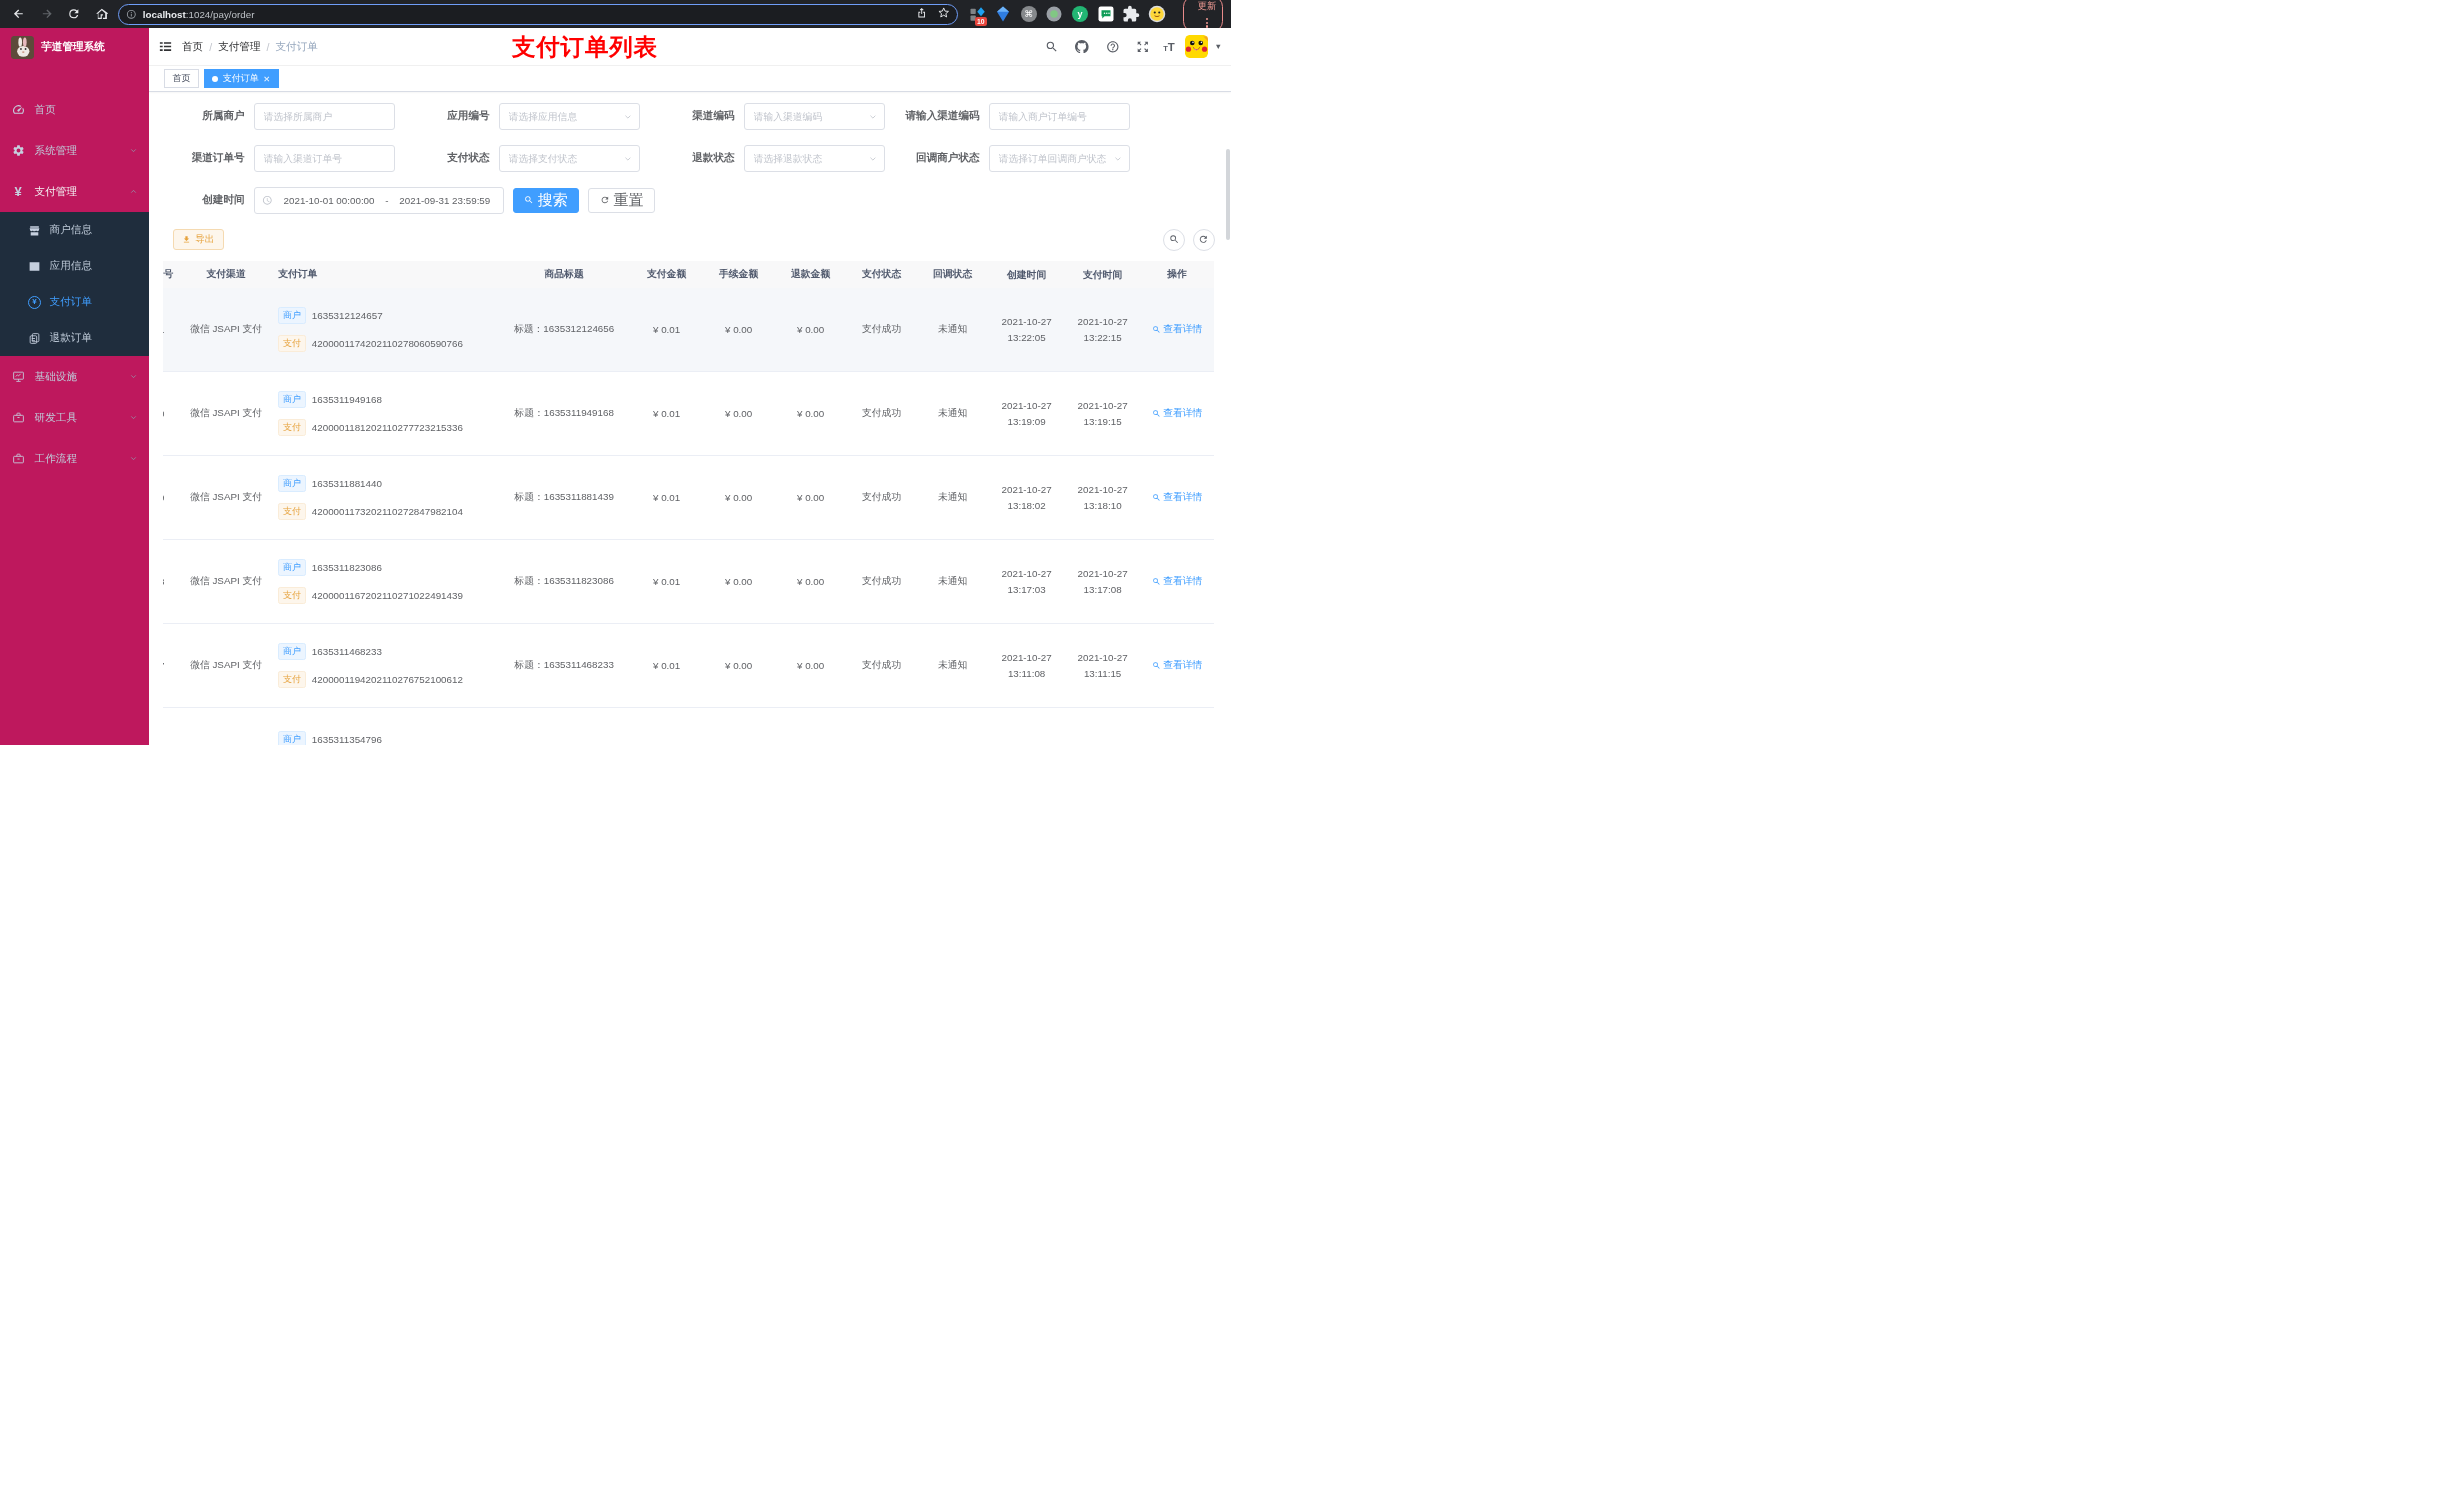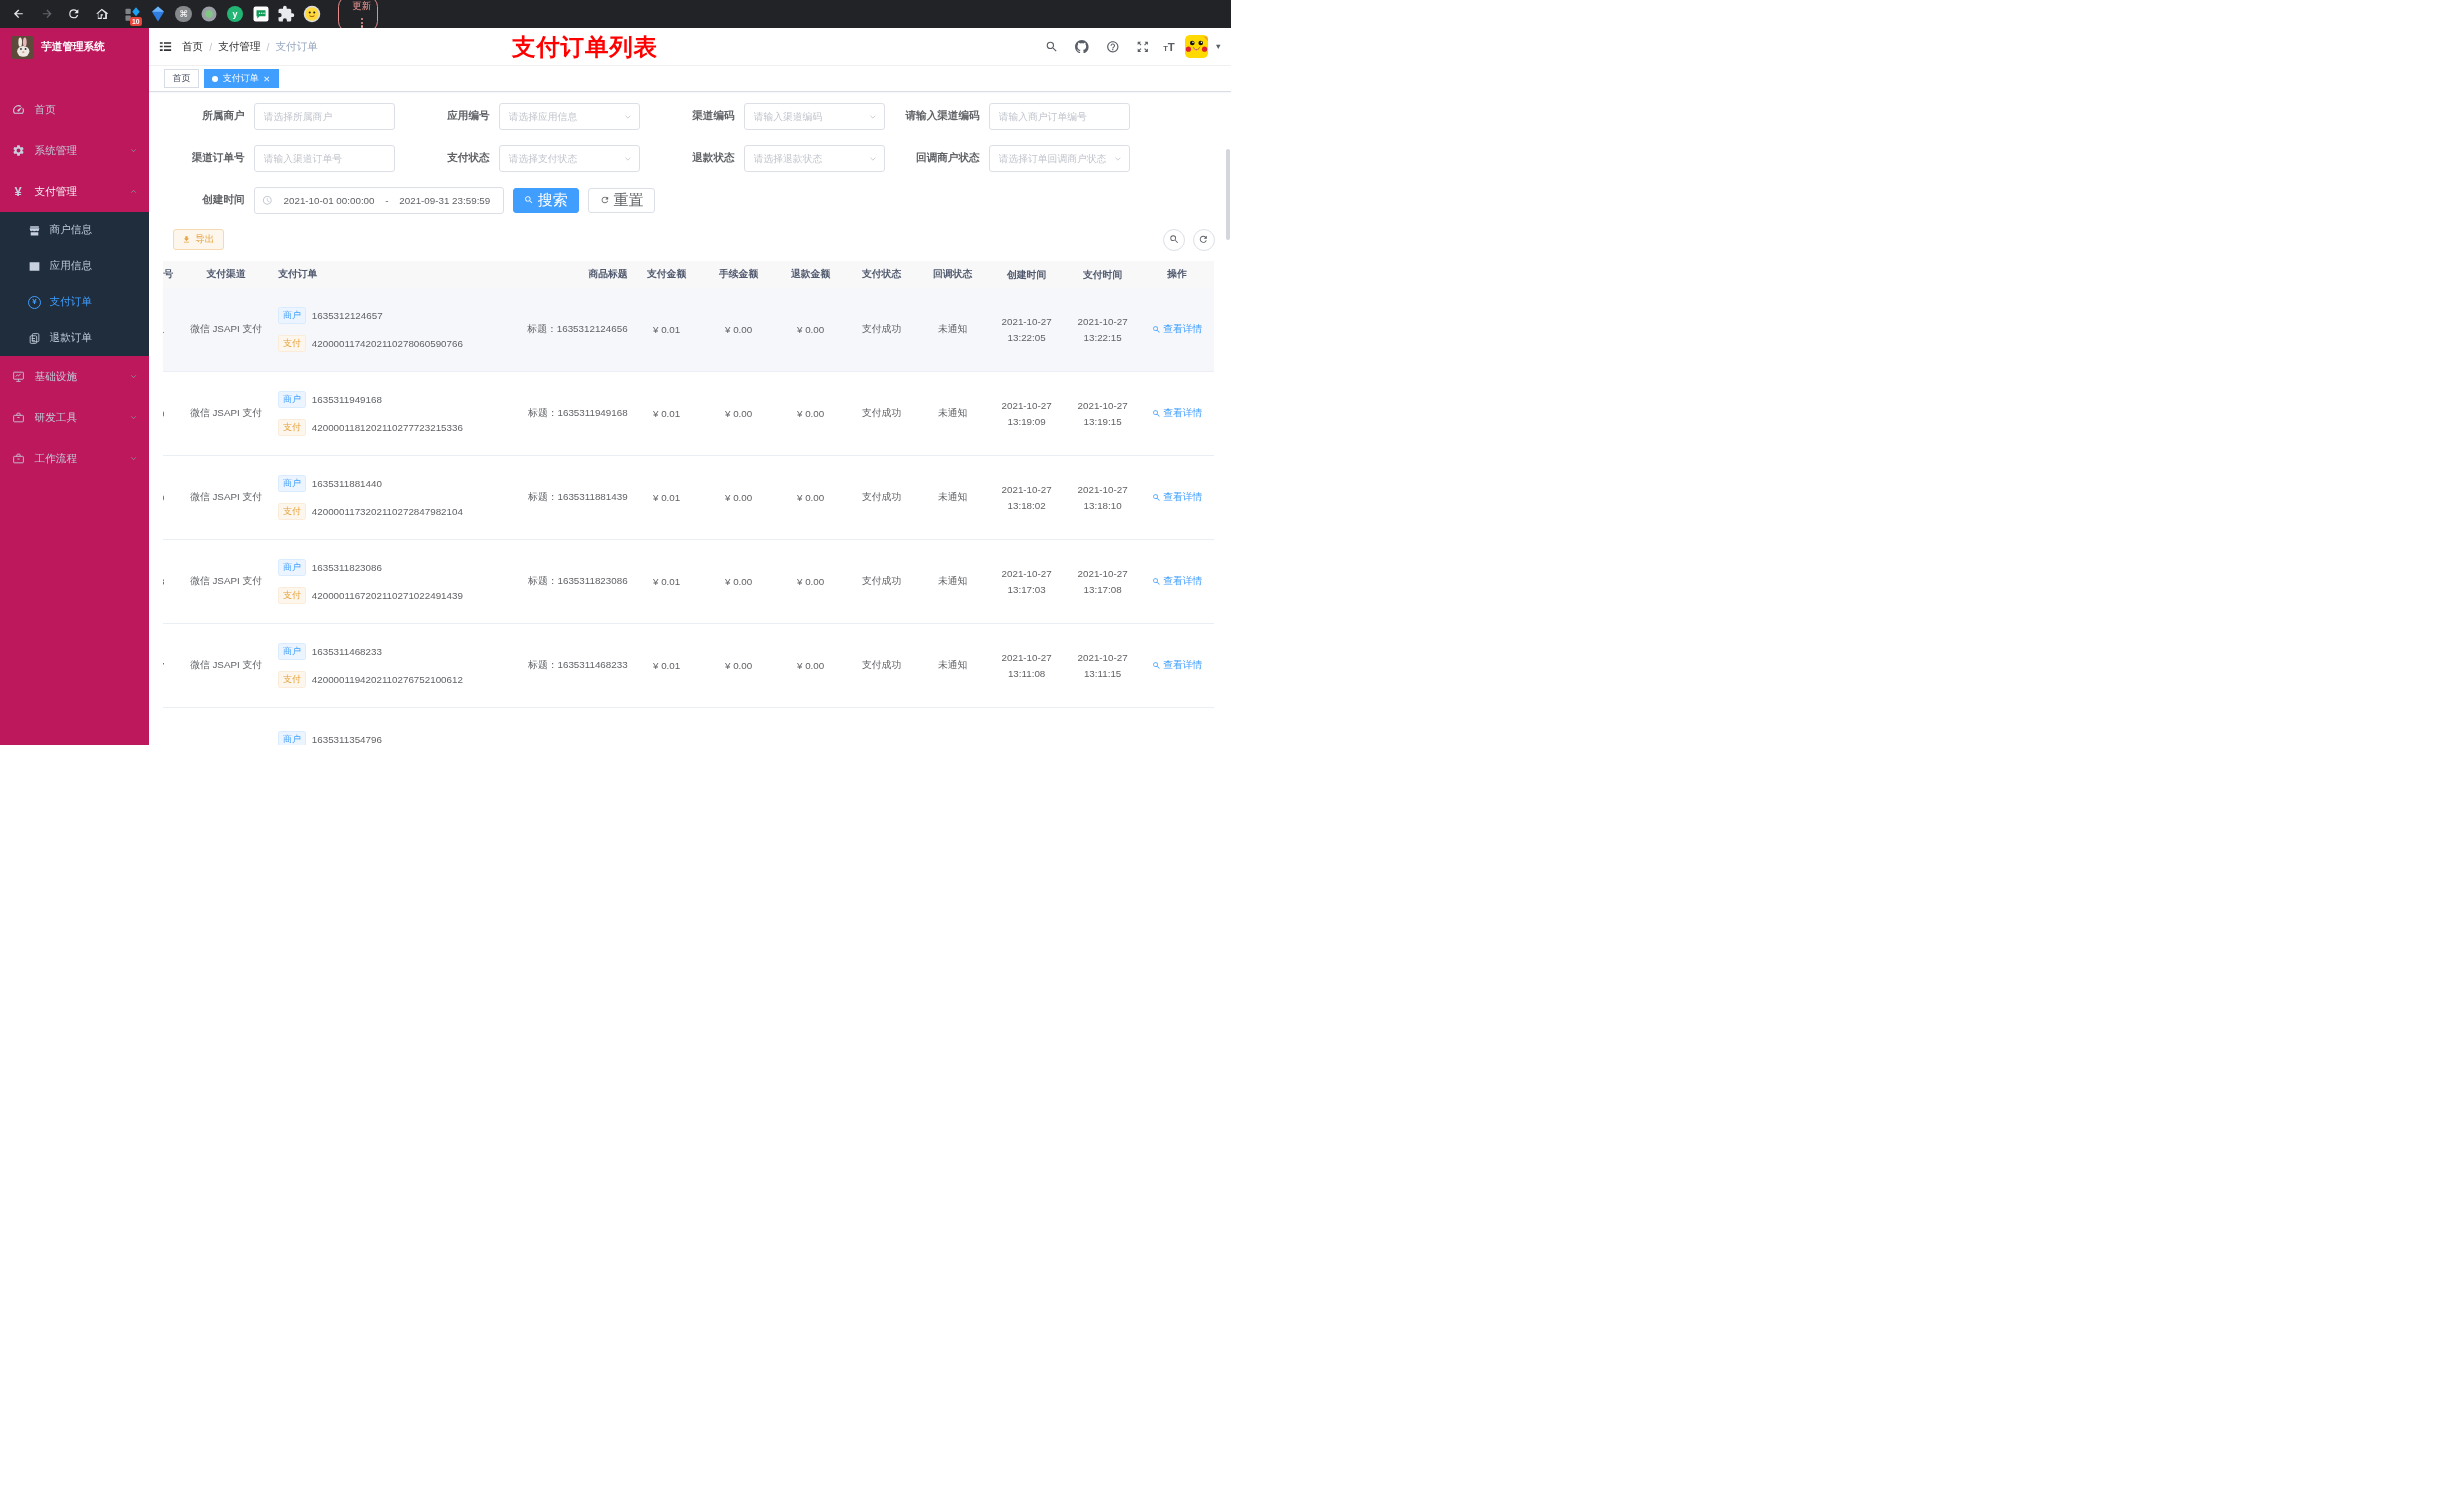--- a/index.html
+++ b/index.html
@@ -108,21 +108,21 @@
   .table-clip { overflow:hidden; margin-left:0; }
   .dtable { width:1066px; margin-left:-15px; font-size:9.8px; color:#606266; }
   .thead { display:flex; background:#f8f8f9; height:27px; align-items:center; color:#515a6e; font-weight:700; }
   .trow { display:flex; height:84px; align-items:center; border-bottom:0.8px solid #ebeef5; background:#fff; }
   .trow.hover { background:#f5f7fa; }
   .trow.partial { border-bottom:none; height:91px; }
   .td,.th { flex:0 0 auto; padding:0 3px; text-align:center; overflow:hidden; white-space:nowrap; }
   .col-id { width:34px; text-align:left; padding-left:6px; }
   .col-channel { width:89px; }
   .col-order { width:227px; text-align:left; padding-left:7.6px; }
-  .col-title { width:133px;text-align:right; }
+  .col-title { width:133px; }
   .col-amt { width:72px; }
   .col-status { width:70px; }
   .col-notify { width:72px; }
   .col-time { width:76px; line-height:16px; }
   .col-action { width:73px; }
   .order-cell { display:flex; flex-direction:column; gap:10.6px; justify-content:center; }
   .order-line { display:flex; align-items:center; gap:6px; }
   .pill { height:17px; line-height:15px; padding:0 3.8px; font-size:9px; border-radius:2.3px; border:0.8px solid transparent; flex:0 0 auto; }
   .pill-blue { color:#409eff; background:#ecf5ff; border-color:#d9ecff; }
   .pill-yellow { color:#e6a23c; background:#fdf6ec; border-color:#faecd8; }
@@ -148,20 +148,36 @@
   <div class="nav-ic">
       <svg viewBox="0 0 24 24">
         <path d="M17.65 6.35A7.95 7.95 0 0 0 12 4a8 8 0 1 0 7.73 10h-2.08A6 6 0 1 1 12 6c1.66 0 3.14.69 4.22 1.78L13 11h7V4z"></path>
       </svg>
     </div>
   <div class="nav-ic">
       <svg viewBox="0 0 24 24">
         <path d="M12 5.7 18 11v8h-4v-6h-4v6H6v-8l6-5.3M12 3 2 12h3v9h7v-6h2v6h7v-9h3L12 3z"></path>
       </svg>
     </div>
+  <div class="urlbar">
+    <span class="info-ic">
+        <svg viewBox="0 0 24 24">
+          <path d="M12 2a10 10 0 1 0 0 20 10 10 0 0 0 0-20zm0 18a8 8 0 1 1 0-16 8 8 0 0 1 0 16zm-1-11h2V7h-2v2zm0 8h2v-6h-2v6z"></path>
+        </svg>
+      </span>
+    <span class="url-text"><span class="host">localhost</span><span class="rest">:1024/pay/order</span></span>
+    <span class="right-ic">
+      <span><svg viewBox="0 0 24 24">
+            <path d="M12 2l4 4-1.4 1.4L13 5.8V15h-2V5.8L9.4 7.4 8 6l4-4zM5 10h4v2H7v8h10v-8h-2v-2h4v12H5V10z"></path>
+          </svg></span>
+      <span><svg viewBox="0 0 24 24">
+            <path d="M12 17.27 18.18 21l-1.64-7.03L22 9.24l-7.19-.61L12 2 9.19 8.63 2 9.24l5.46 4.73L5.82 21z" fill="none" stroke="#e8eaed" stroke-width="2"></path>
+          </svg></span>
+    </span>
+  </div>
   <div class="ext-zone">
     <div class="ext">
       <svg viewBox="0 0 24 24">
           <rect x="2" y="5" width="7" height="7" rx="1" fill="#808487"></rect>
           <rect x="2" y="14" width="7" height="7" rx="1" fill="#808487"></rect>
           <path d="M16 3l5 6-5 6-5-6z" fill="#1da1f2"></path>
         </svg>
       <span class="badge">10</span>
     </div>
     <div class="ext">

